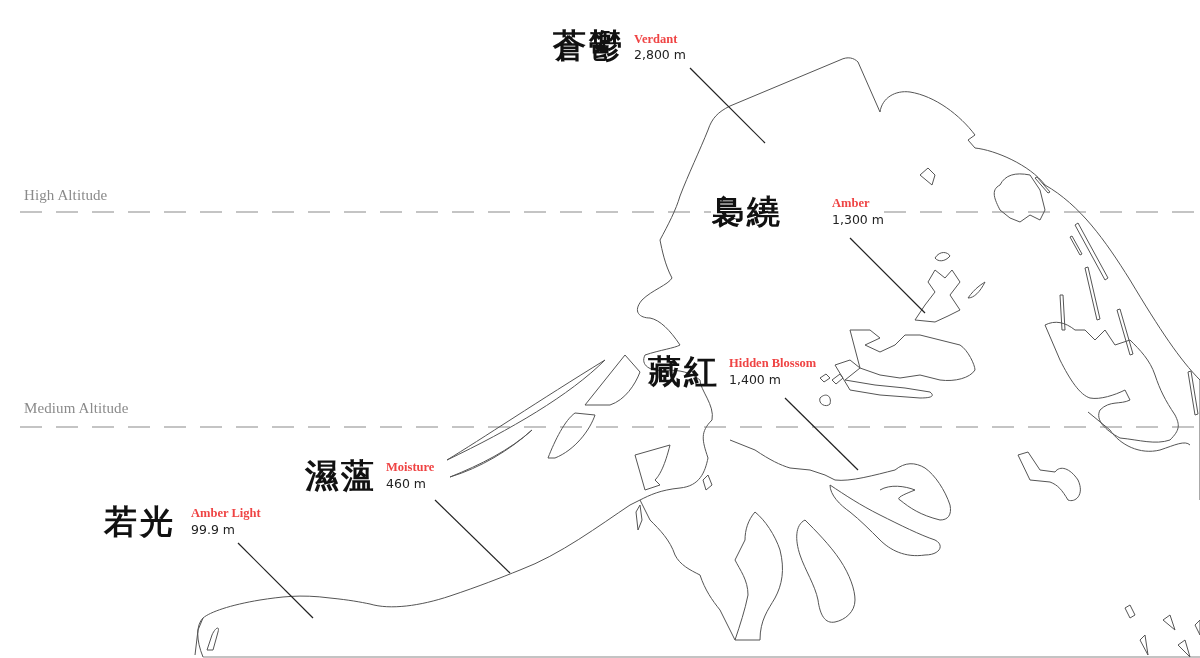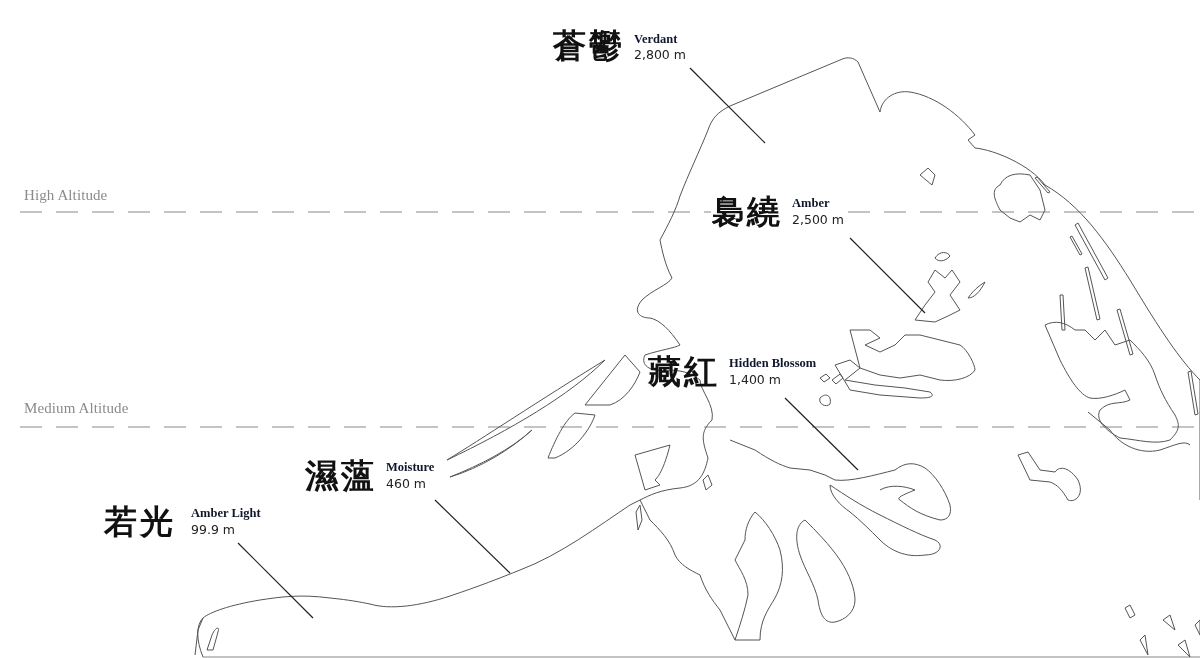--- a/index.html
+++ b/index.html
@@ -2,21 +2,21 @@
 <html><head>
 <meta charset="utf-8">
 <style>
   html, body { margin:0; padding:0; background:#ffffff; }
   body { width:1200px; height:658px; position:relative; overflow:hidden; font-family:"DejaVu Sans", sans-serif; }
   #map { position:absolute; left:0; top:0; width:1200px; height:658px; }
   .alt-label { position:absolute; font-family:"Liberation Serif", serif; font-size:15px; color:#8a8a8a; letter-spacing:0.1px; }
   .peak { position:absolute; display:flex; align-items:center; }
   .peak .cjk { font-family:"DejaVu Sans", sans-serif; font-weight:bold; font-size:33px; color:#111; letter-spacing:3px; line-height:1; }
   .peak .meta { margin-left:9px; display:flex; flex-direction:column; line-height:1.1; }
-  .peak .en { font-family:"Liberation Serif", serif; font-weight:bold; font-size:12.5px; color:#0f172a; }
+  .peak .en { font-family:"Liberation Serif", serif; font-weight:bold; font-size:12.5px; color:#ef4444; }
   .peak .elev { font-family:"DejaVu Sans", sans-serif; font-size:12.5px; color:#222; margin-top:2px; }
   .outline { fill:none; stroke:#555; stroke-width:1; }
   .leader { stroke:#222; stroke-width:1.2; }
   .dash { stroke:#8a8a8a; stroke-width:1.2; stroke-dasharray:22 14; }
 </style>
 </head>
 <body>
 
 <svg id="map" viewBox="0 0 1200 658" xmlns="http://www.w3.org/2000/svg">
 
@@ -118,25 +118,25 @@
 <div class="alt-label" style="left:24px; top:400px;">Medium Altitude</div>
 
 <div class="peak" style="left:553px; top:29px;align-items:flex-end;">
   <span class="cjk">蒼鬱</span>
   <span class="meta">
     <span class="en">Verdant</span>
     <span class="elev">2,800 m</span>
   </span>
 </div>
 
-<div class="peak" style="left:711px; top:195px; background:#fff;">
+<div class="peak" style="left:711px; top:195px; background:#fff;gap:40px;">
   <span class="cjk">裊繞</span>
   <span class="meta">
     <span class="en">Amber</span>
-    <span class="elev">2,500 m</span>
+    <span class="elev">1,300 m</span>
   </span>
 </div>
 
 <div class="peak" style="left:648px; top:355px;">
   <span class="cjk">藏紅</span>
   <span class="meta">
     <span class="en">Hidden Blossom</span>
     <span class="elev">1,400 m</span>
   </span>
 </div>

